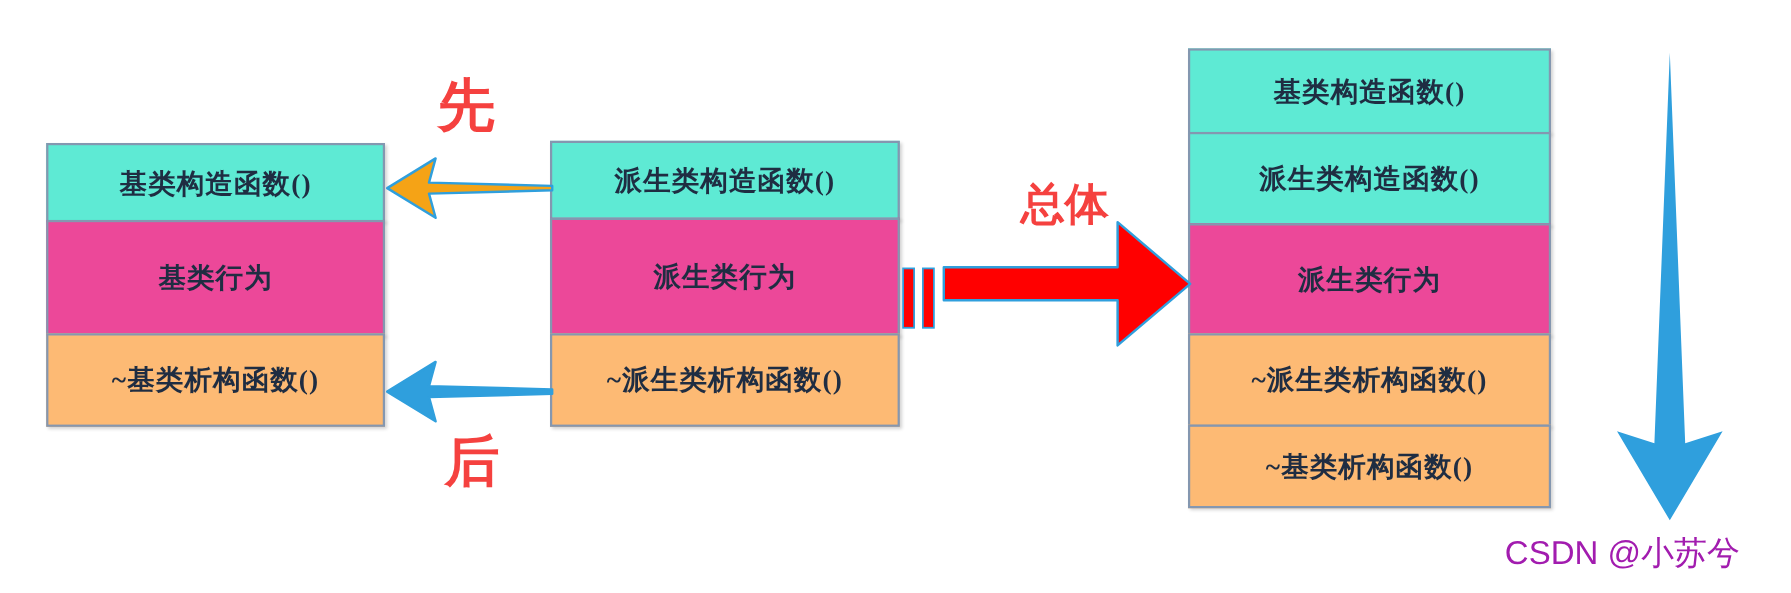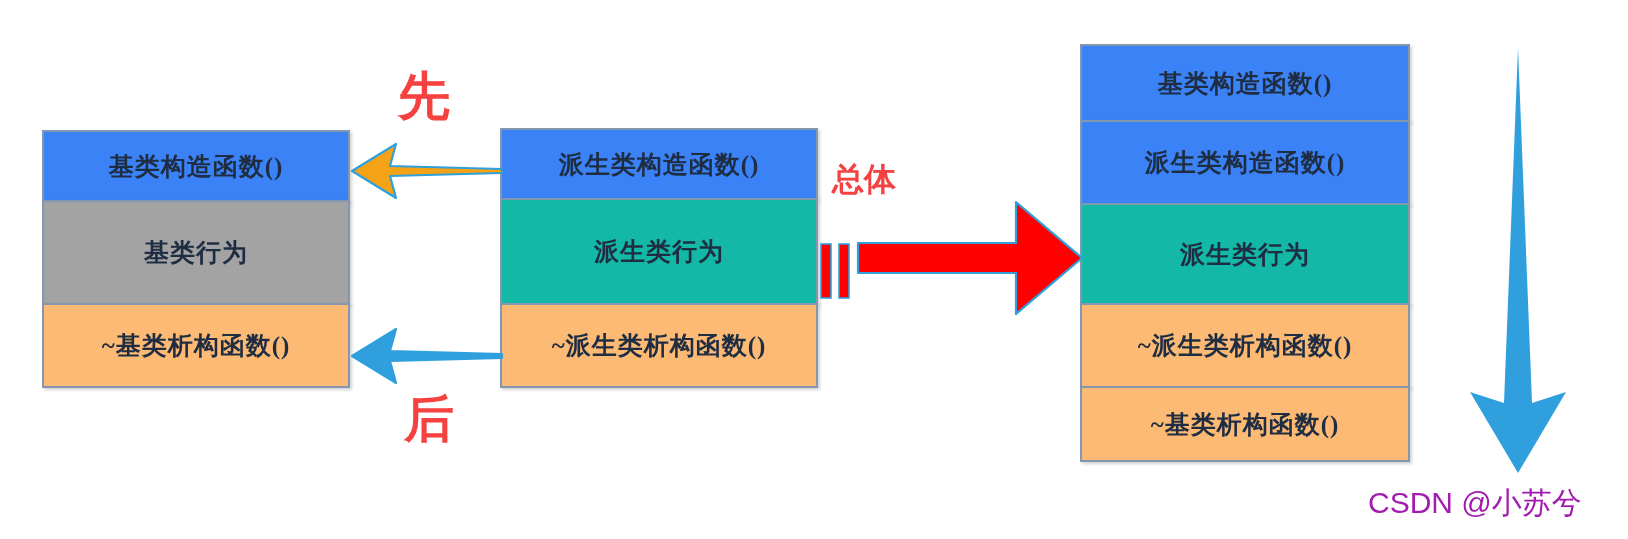--- a/index.html
+++ b/index.html
@@ -27,24 +27,24 @@
     border: 2px solid #8497b0;
     display: flex;
     align-items: center;
     justify-content: center;
     color: #1f2d42;
     font-weight: bold;
     letter-spacing: 1px;
     white-space: nowrap;
     box-shadow: 2px 2px 3px rgba(0,0,0,0.18);
   }
-  .row-pink   { background: #3b82f6; }
+  .row-pink   { background: #5eead4; }
   .row-green  { background: #7bc council; }
-  .row-green  { background: #a3a3a3; }
-  .row-yellow { background: #14b8a6; }
+  .row-green  { background: #ec4899; }
+  .row-yellow { background: #ec4899; }
   .row-blue   { background: #fdba74; }
 
   .label-red {
     position: absolute;
     color: #f5413f;
     font-weight: bold;
     font-family: "Liberation Sans", "DejaVu Sans", sans-serif;
     white-space: nowrap;
   }
   .arrow-svg {
@@ -126,21 +126,21 @@
   <svg class="arrow-svg" style="left:1448px; top:48px;" width="140" height="425" viewBox="0 0 140 425">
     <polygon points="70,0 84,355 118,344 70,425 22,344 56,355" fill="#2f9fdd"></polygon>
   </svg>
 
   <div class="label-red" style="left:398px; top:62px; font-size:52px;">
     <span>先</span>
   </div>
   <div class="label-red" style="left:404px; top:386px; font-size:50px;">
     <span>后</span>
   </div>
-  <div class="label-red" style="left:832px; top:158px; font-size:32px;">
+  <div class="label-red" style="left:928px; top:158px; font-size:40px;">
     <span>总体</span>
   </div>
 
   <div class="watermark" style="left:1368px; top:483px; font-size:30px;">
     <span>CSDN @小苏兮</span>
   </div>
 
 </div>
 
 </body></html>

